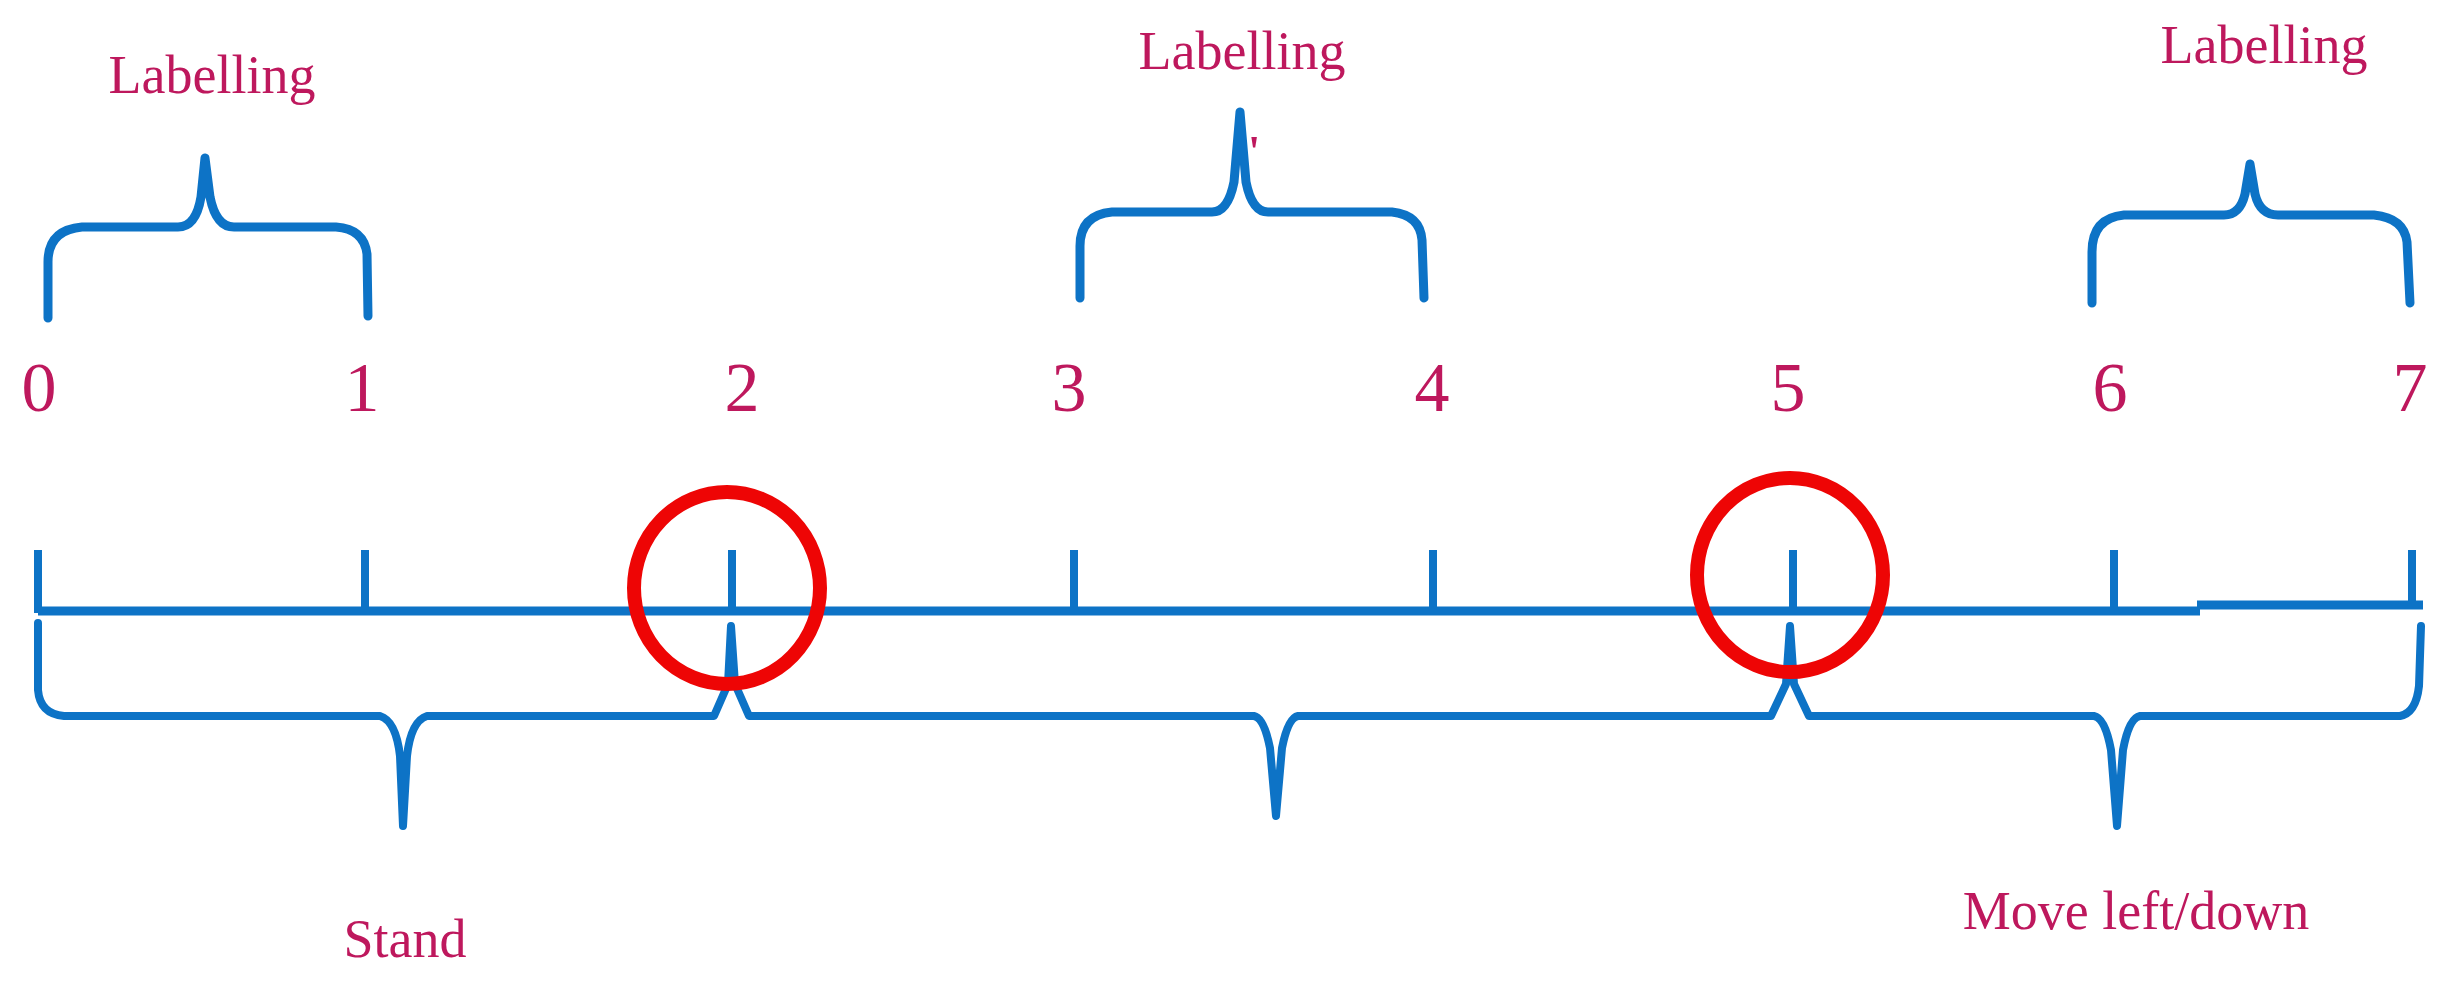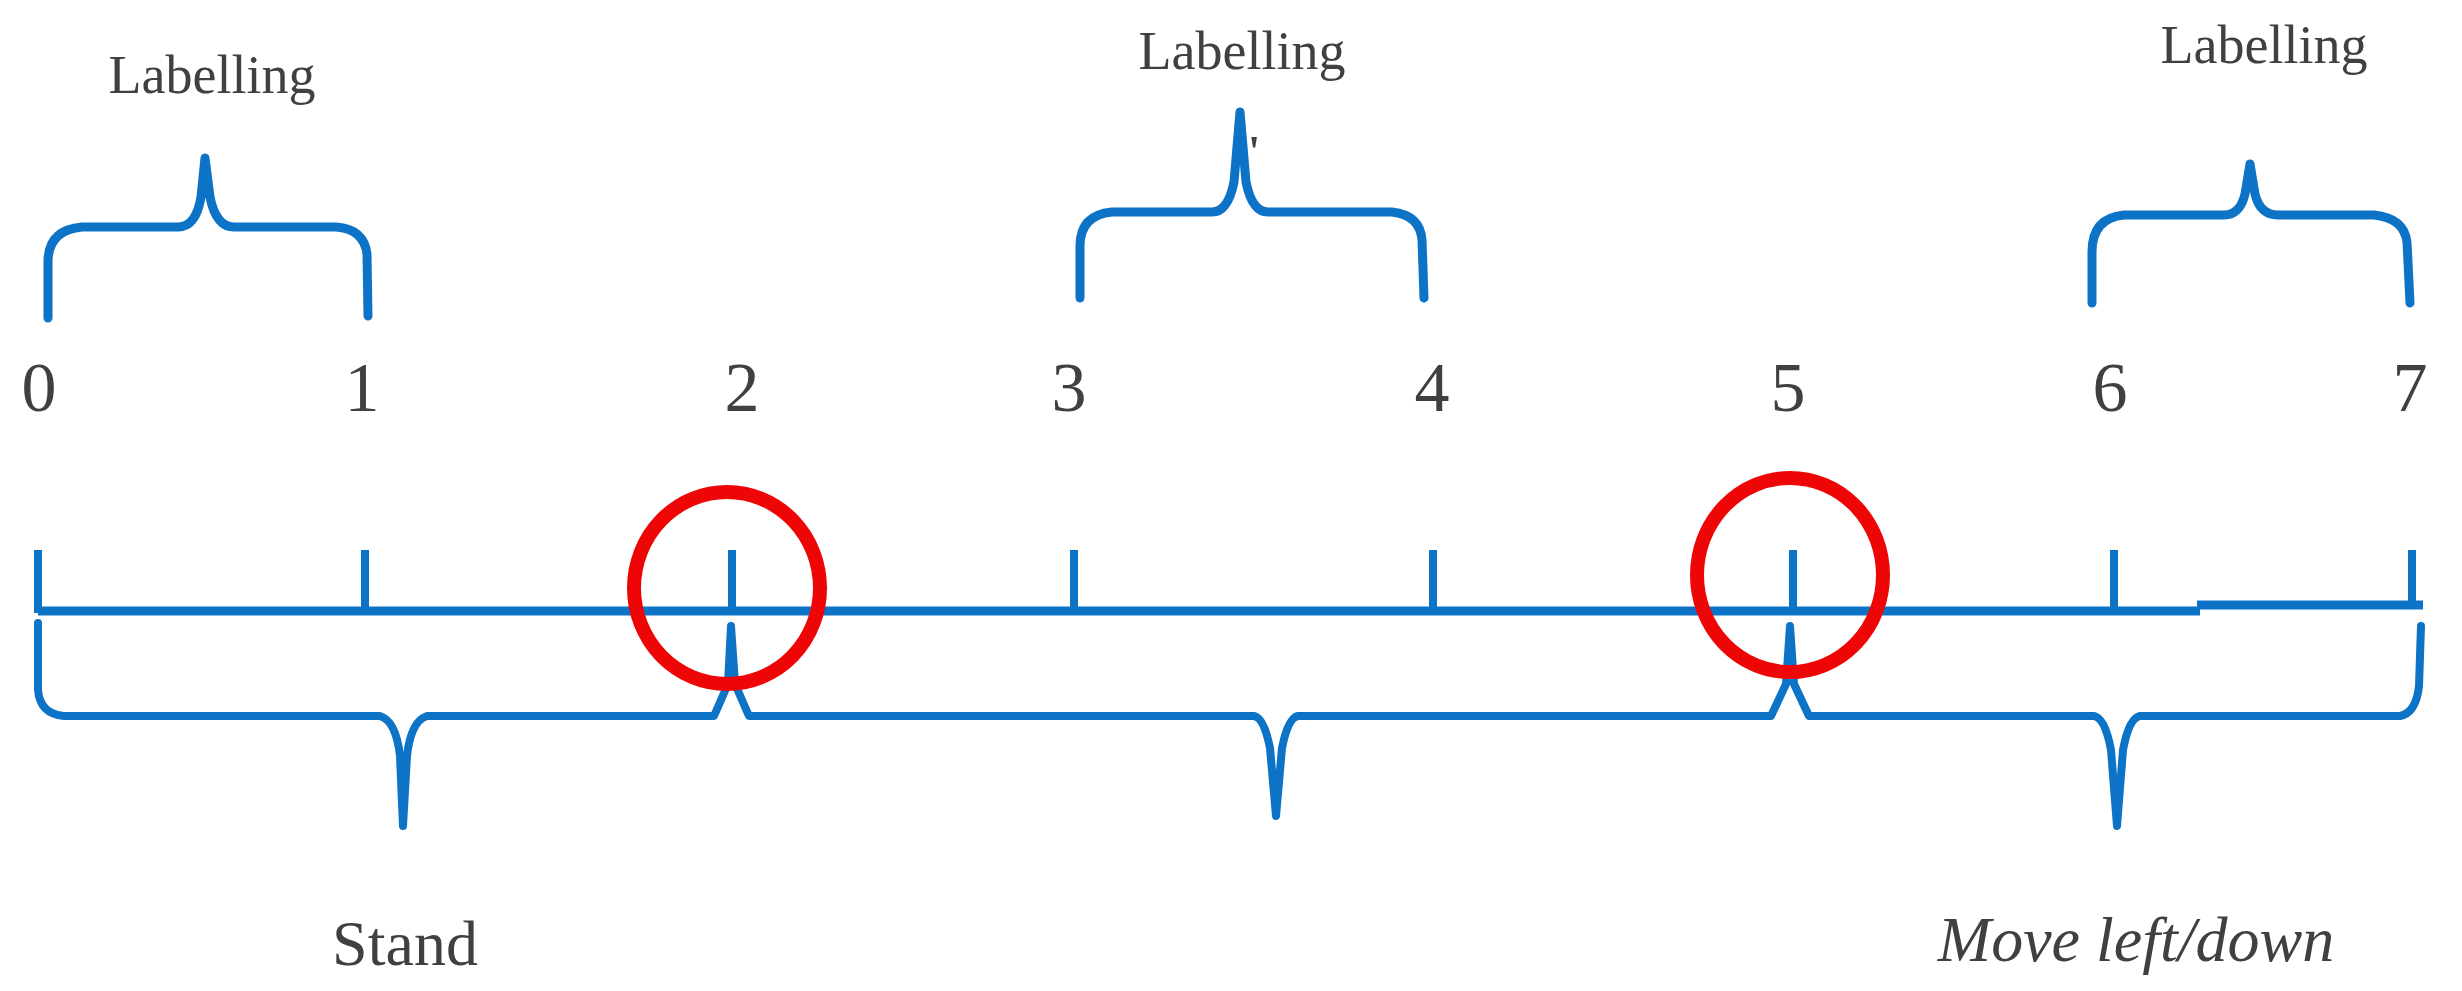--- a/index.html
+++ b/index.html
@@ -9,25 +9,25 @@
     height: 991px;
     background: #ffffff;
     font-family: "Liberation Serif", "DejaVu Serif", serif;
     overflow: hidden;
   }
   #diagram-svg { position: absolute; left: 0; top: 0; }
   .lbl {
     position: absolute;
     transform: translateX(-50%);
     white-space: nowrap;
-    color: #404040;
+    color: #be185d;
     line-height: 1;
   }
   .labelling { font-size: 54px; }
-  .action { font-size: 64px; text-align: right; }
+  .action { font-size: 54px; text-align: right; }
   .numlabel { font-size: 70px; }
   .stray { font-size: 44px; font-weight: bold; }
 </style>
 </head>
 <body>
 
 <div id="figure">
 
   <svg id="diagram-svg" width="2462" height="991" viewBox="0 0 2462 991">
 
@@ -69,15 +69,15 @@
   <div class="lbl numlabel" style="left:39px;   top:353px;">0</div>
   <div class="lbl numlabel" style="left:362px;  top:353px;">1</div>
   <div class="lbl numlabel" style="left:742px;  top:353px;">2</div>
   <div class="lbl numlabel" style="left:1069px; top:353px;">3</div>
   <div class="lbl numlabel" style="left:1432px; top:353px;">4</div>
   <div class="lbl numlabel" style="left:1788px; top:353px;">5</div>
   <div class="lbl numlabel" style="left:2110px; top:353px;">6</div>
   <div class="lbl numlabel" style="left:2410px; top:353px;">7</div>
 
   <div class="lbl action" style="left:405px;  top:912px;">Stand</div>
-  <div class="lbl action" style="left:2136px; top:908px;font-style:italic;">Move left/down</div>
+  <div class="lbl action" style="left:2136px; top:884px;">Move left/down</div>
 
 </div>
 
 </body></html>

